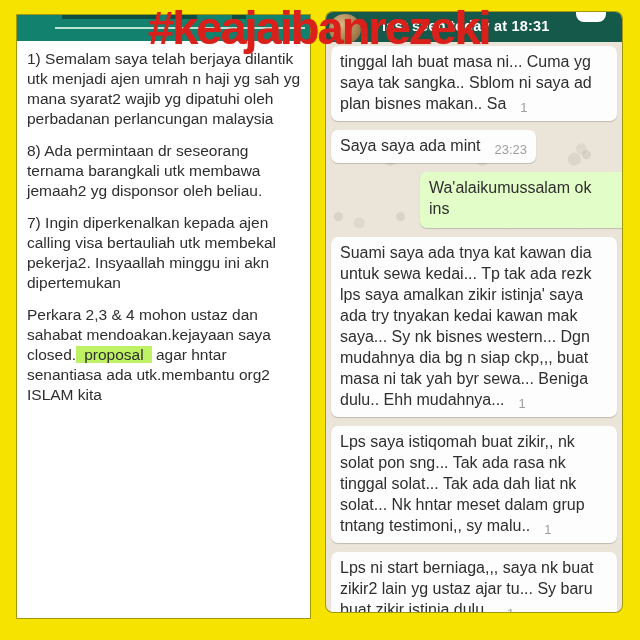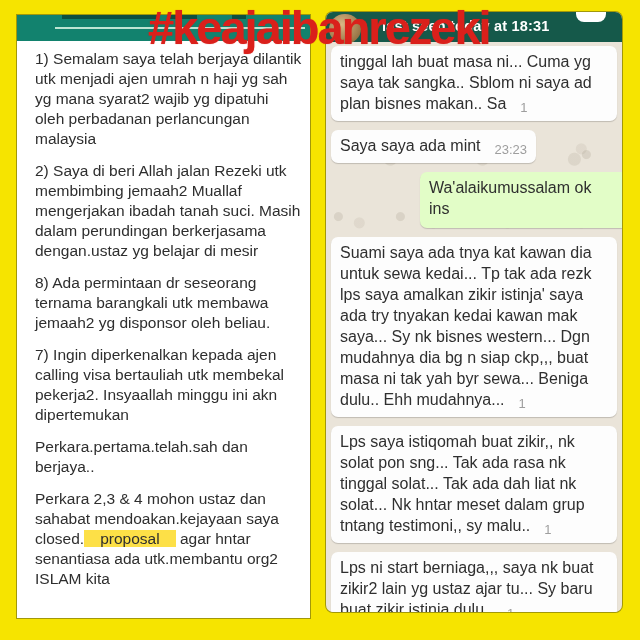--- a/index.html
+++ b/index.html
@@ -23,22 +23,22 @@
     background:#cfeede;opacity:.9;
   }
   .left-header .tick{
     position:absolute;top:0;height:4px;background:rgba(10,40,30,.55);
   }
   .t1{left:45px;width:95px;} .t2{left:150px;width:30px;} .t3{left:215px;width:14px;}
   .left-body{
     padding:8px 8px 0 10px;
     color:#2e2e2e;font-size:15.5px;line-height:20px;
   }
-  .left-body p{margin:0 0 12px 8px;}
-  .hl{background:#fde047;padding:0 16px;}
+  .left-body p{margin:0 0 12px 0;}
+  .hl{background:#bef264;padding:0 8px;}
 
   
   .right-panel{
     position:absolute;left:326px;top:12px;width:296px;height:600px;
     background-color:#eae4d9;
     background-image:
       radial-gradient(circle at 20% 30%, rgba(150,140,120,.20) 4px, transparent 5px),
       radial-gradient(circle at 70% 60%, rgba(150,140,120,.16) 6px, transparent 7px),
       radial-gradient(circle at 45% 85%, rgba(150,140,120,.13) 5px, transparent 6px);
     background-size:62px 62px, 92px 92px, 74px 74px;
@@ -99,24 +99,22 @@
 <div class="left-panel">
   <div class="left-header">
     <span class="tick t1"></span>
     <span class="tick t2"></span>
     <span class="tick t3"></span>
     <div class="hline"></div>
   </div>
   <div class="left-body">
     <div>
         <p>1) Semalam saya telah berjaya dilantik utk menjadi ajen umrah n haji yg sah yg mana syarat2 wajib yg dipatuhi oleh perbadanan perlancungan malaysia</p>
-        <p>2) Saya di beri Allah jalan Rezeki utk membimbing jemaah2 Muallaf mengerjakan ibadah tanah suci. Masih dalam perundingan berkerjasama dengan.ustaz yg belajar di mesir</p>
         <p>8) Ada permintaan dr seseorang ternama barangkali utk membawa jemaah2 yg disponsor oleh beliau.</p>
         <p>7) Ingin diperkenalkan kepada ajen calling visa bertauliah utk membekal pekerja2. Insyaallah minggu ini akn dipertemukan</p>
-        <p>Perkara.pertama.telah.sah dan berjaya..</p>
       </div>
     <p><span>Perkara 2,3 &amp; 4 mohon ustaz dan sahabat mendoakan.kejayaan saya closed.</span><span class="hl">proposal</span><span> agar hntar senantiasa ada utk.membantu org2 ISLAM kita</span></p>
   </div>
 </div>
 
 <div class="right-panel">
   <div class="chat-header">
     <div class="avatar"></div>
     <div class="last-seen">last seen today at 18:31</div>
     <div class="notch"></div>

